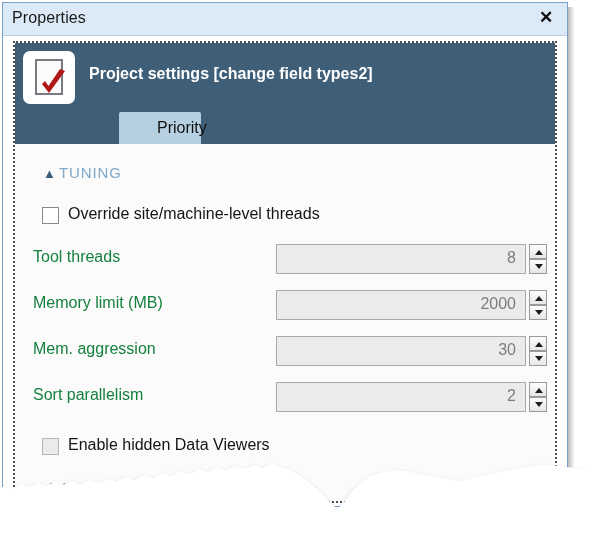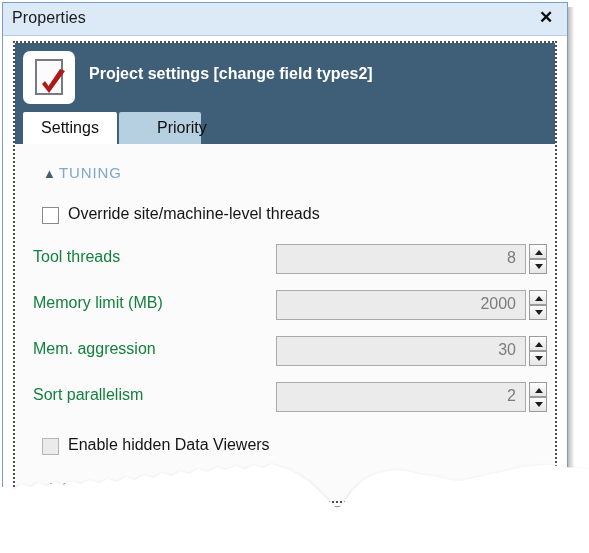--- a/index.html
+++ b/index.html
@@ -283,21 +283,20 @@
         <div class="app-icon">
           <div class="doc"></div>
           <svg class="check" viewBox="0 0 32 32">
             <path d="M5 17 L12 26 L28 4 L23 2 L11.5 19 L8 14 Z" fill="#b01818"></path>
           </svg>
         </div>
         <div class="header-title">Project settings [change field types2]</div>
       </div>
 
       <div class="tabstrip">
-        <div class="tab active">Settings</div>
         <div class="tab inactive">Priority</div>
       </div>
 
       <div class="body">
 
         <div class="section-head" id="sec-tuning">
           <span class="chev">▲</span><span>TUNING</span>
         </div>
 
         <div class="cbrow" id="cb-override">

